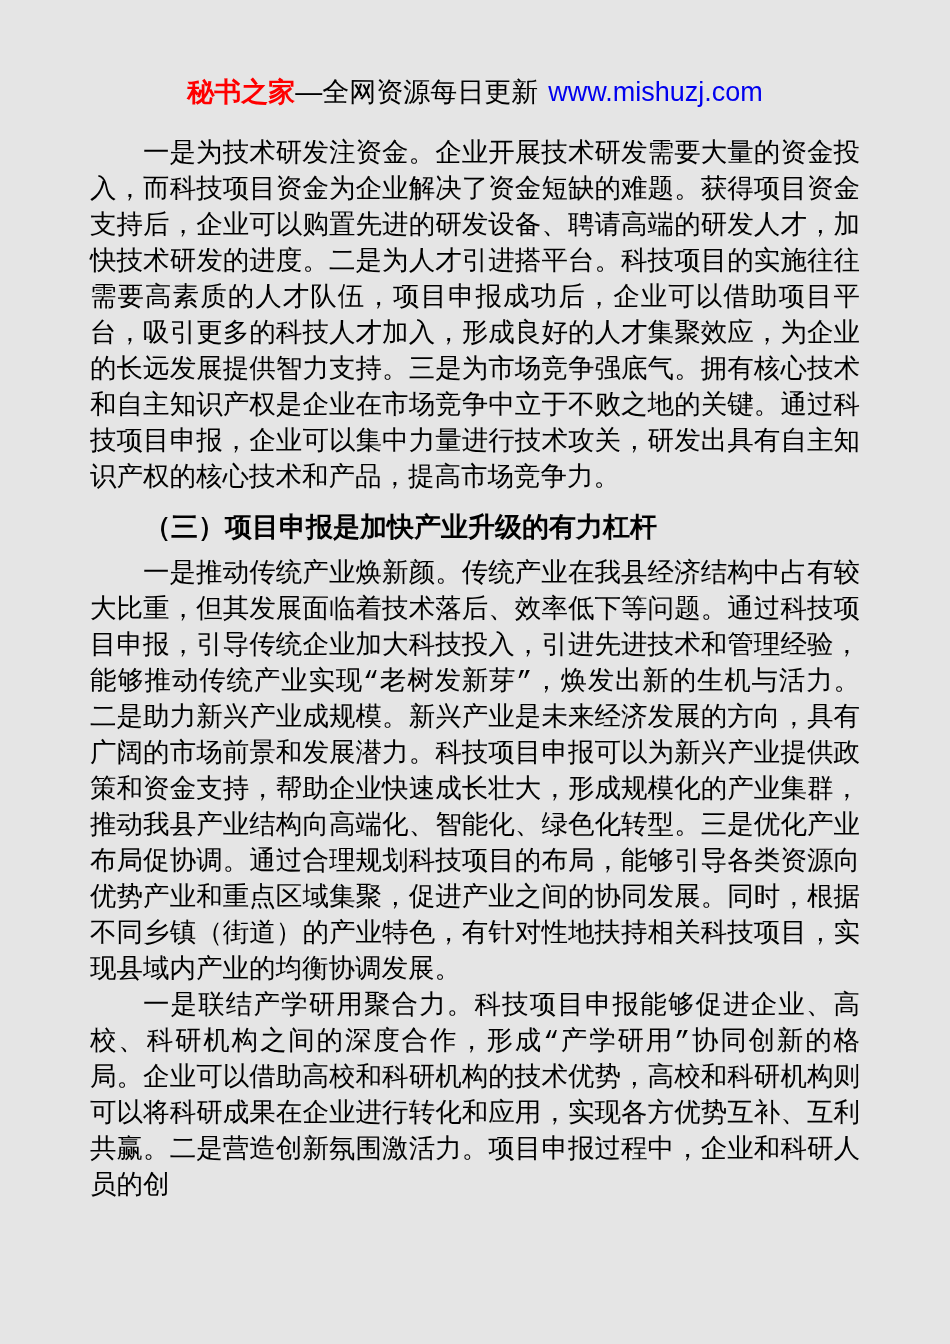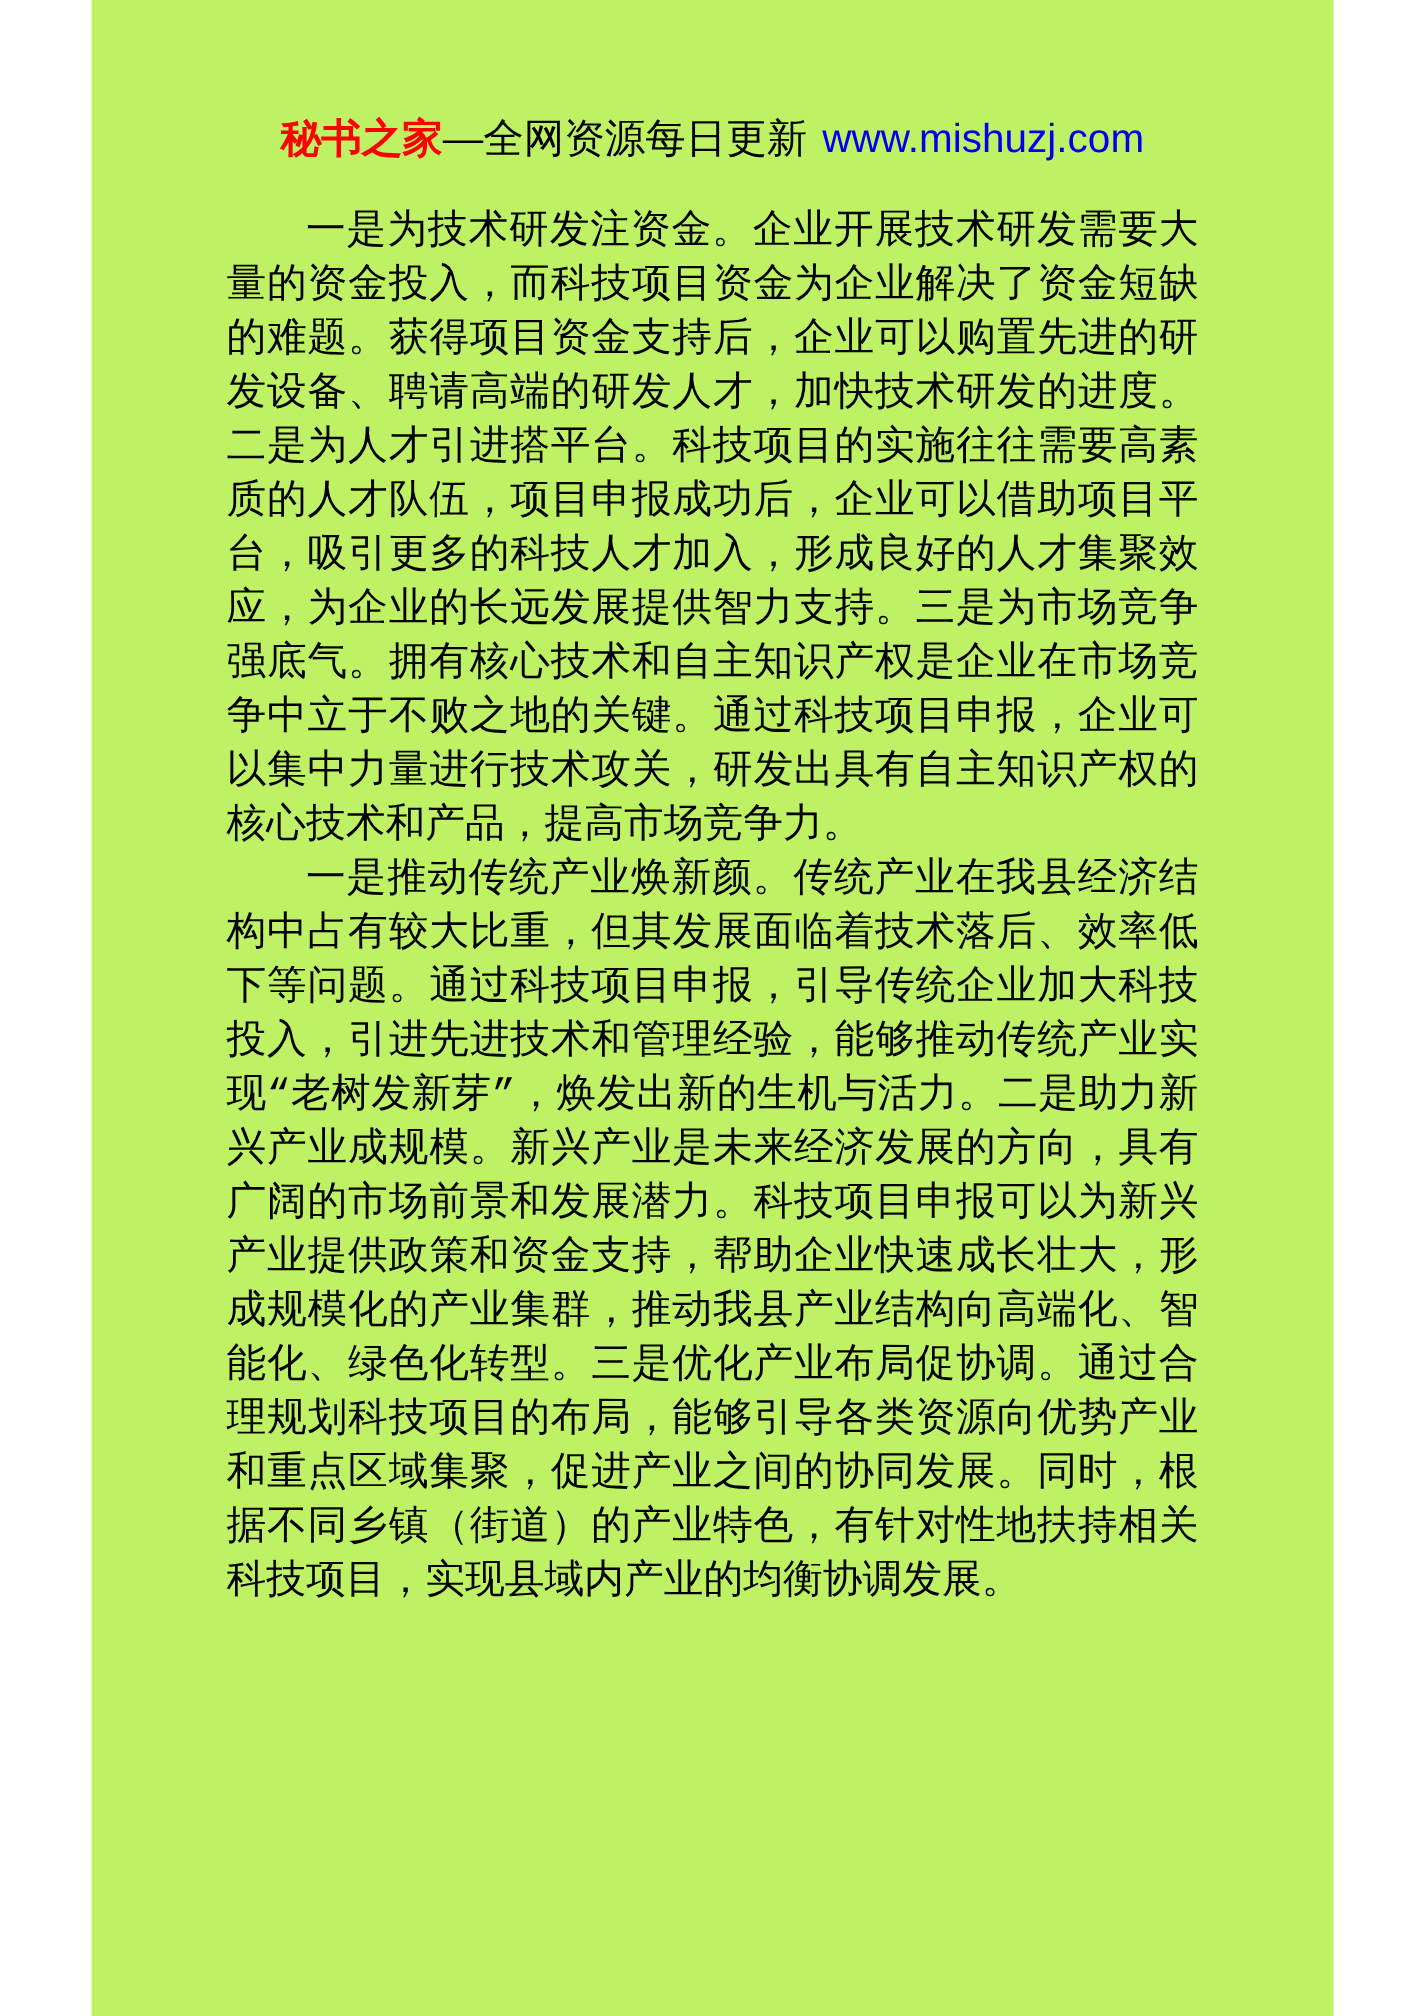--- a/index.html
+++ b/index.html
@@ -2,24 +2,24 @@
 <html><head>
 <meta charset="utf-8">
 <style>
   html, body {
     margin: 0;
     padding: 0;
     background: #ffffff;
   }
   .page {
     position: relative;
-    width: 828px;
+    width: 950px;
     height: 1344px;
     margin: 0 auto;
-    background: #bef264;
+    background: #e5e5e5;
     box-sizing: border-box;
     padding: 74px 90px 0 90px;
     font-family: "Liberation Sans", "DejaVu Sans", sans-serif;
     color: #000000;
     overflow: hidden;
   }
   .doc-header {
     text-align: center;
     font-size: 27px;
     line-height: 36px;
@@ -65,19 +65,21 @@
 
 <div class="page">
 
   <div class="doc-header">
     <span class="site-name">秘书之家</span><span class="header-dash">—</span><span class="header-tagline">全网资源每日更新</span><a class="site-url">www.mishuzj.com</a>
   </div>
 
   <div class="content">
     <p class="para">一是为技术研发注资金。企业开展技术研发需要大量的资金投入，而科技项目资金为企业解决了资金短缺的难题。获得项目资金支持后，企业可以购置先进的研发设备、聘请高端的研发人才，加快技术研发的进度。二是为人才引进搭平台。科技项目的实施往往需要高素质的人才队伍，项目申报成功后，企业可以借助项目平台，吸引更多的科技人才加入，形成良好的人才集聚效应，为企业的长远发展提供智力支持。三是为市场竞争强底气。拥有核心技术和自主知识产权是企业在市场竞争中立于不败之地的关键。通过科技项目申报，企业可以集中力量进行技术攻关，研发出具有自主知识产权的核心技术和产品，提高市场竞争力。</p>
 
+    <h3 class="heading">（三）项目申报是加快产业升级的有力杠杆</h3>
 
     <p class="para">一是推动传统产业焕新颜。传统产业在我县经济结构中占有较大比重，但其发展面临着技术落后、效率低下等问题。通过科技项目申报，引导传统企业加大科技投入，引进先进技术和管理经验，能够推动传统产业实现“老树发新芽”，焕发出新的生机与活力。二是助力新兴产业成规模。新兴产业是未来经济发展的方向，具有广阔的市场前景和发展潜力。科技项目申报可以为新兴产业提供政策和资金支持，帮助企业快速成长壮大，形成规模化的产业集群，推动我县产业结构向高端化、智能化、绿色化转型。三是优化产业布局促协调。通过合理规划科技项目的布局，能够引导各类资源向优势产业和重点区域集聚，促进产业之间的协同发展。同时，根据不同乡镇（街道）的产业特色，有针对性地扶持相关科技项目，实现县域内产业的均衡协调发展。</p>
 
 
+    <p class="para">一是联结产学研用聚合力。科技项目申报能够促进企业、高校、科研机构之间的深度合作，形成“产学研用”协同创新的格局。企业可以借助高校和科研机构的技术优势，高校和科研机构则可以将科研成果在企业进行转化和应用，实现各方优势互补、互利共赢。二是营造创新氛围激活力。项目申报过程中，企业和科研人员的创</p>
   </div>
 
 </div>
 
 </body></html>

